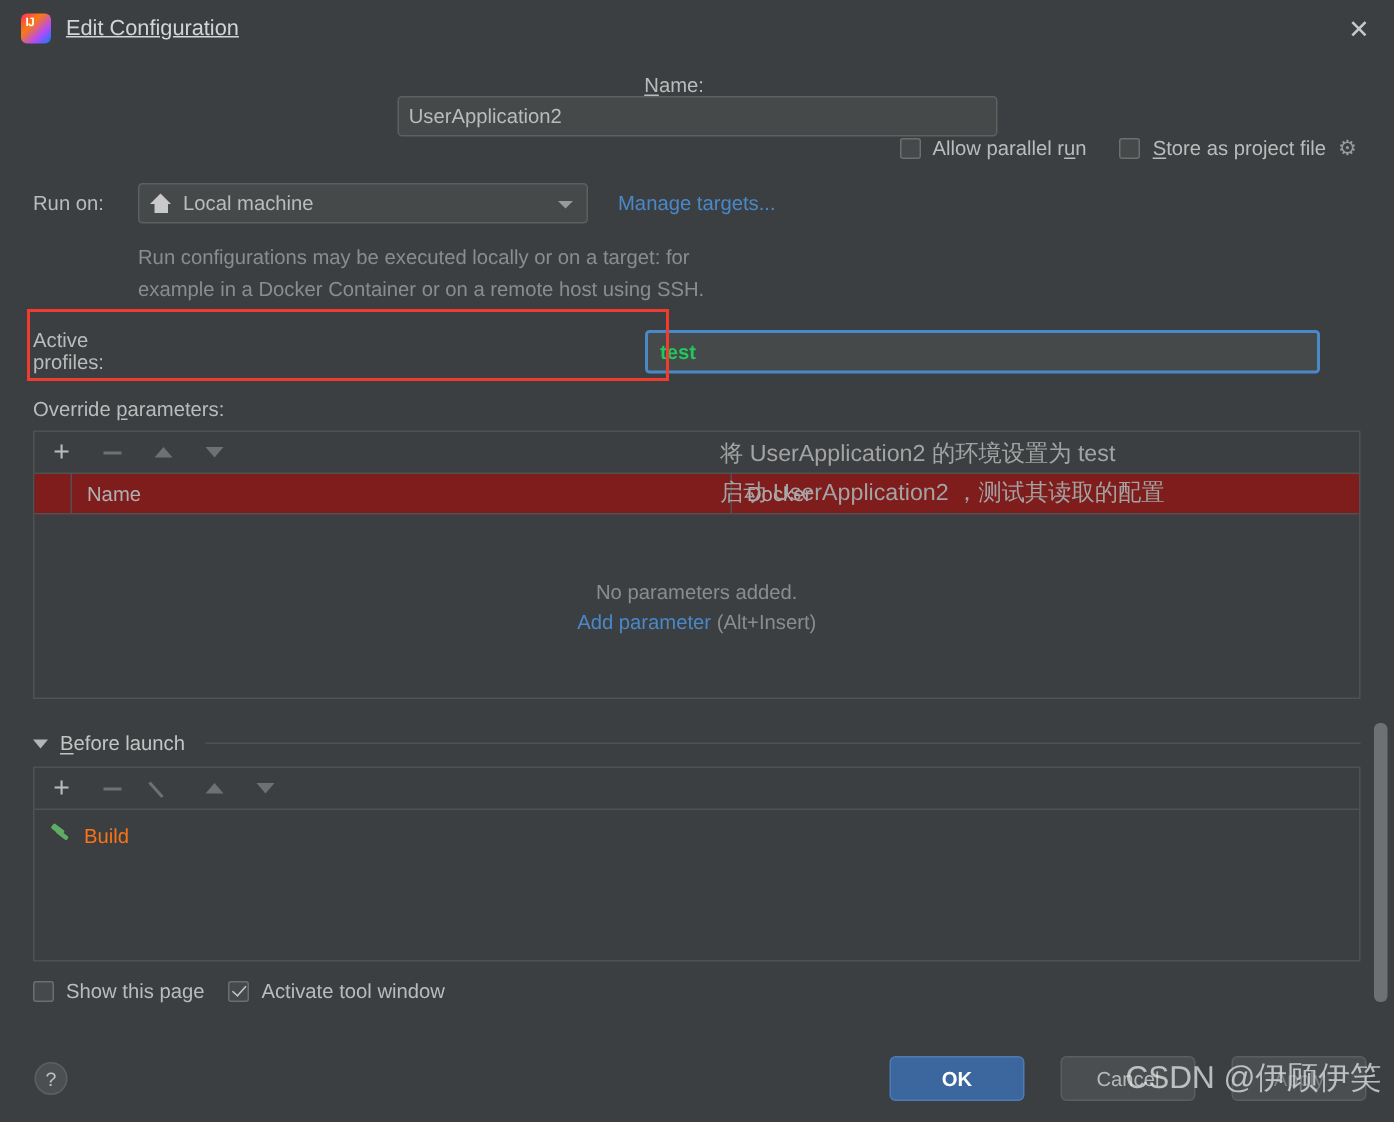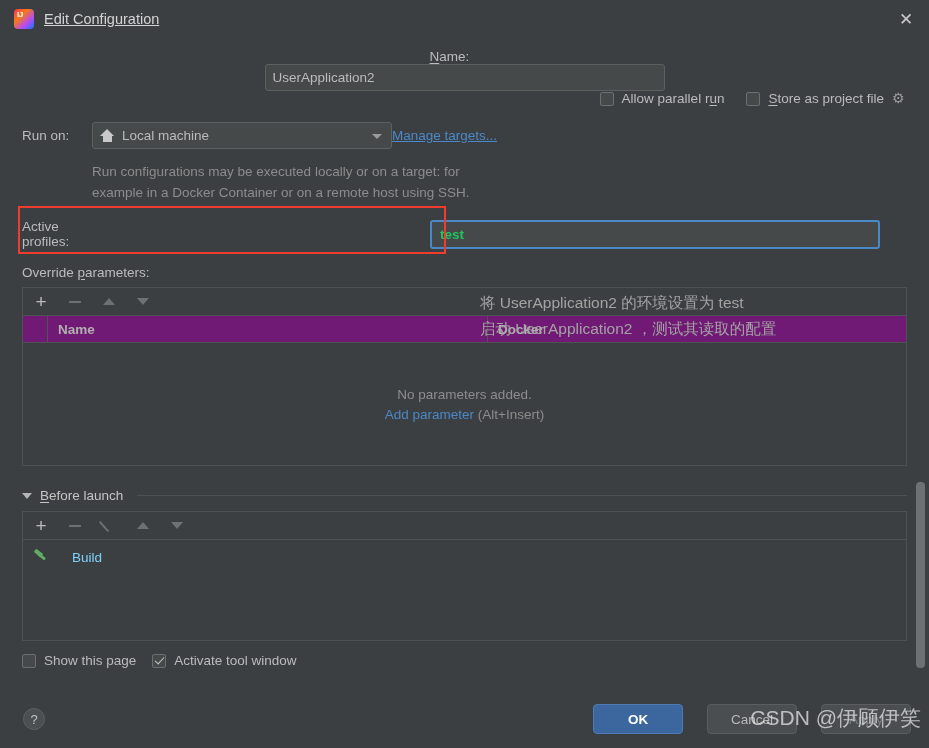--- a/index.html
+++ b/index.html
@@ -152,21 +152,21 @@
   }
   .combo-arrow {
     position: absolute;
     right: 9px; top: 50%;
     margin-top: -2px;
     border-left: 5px solid transparent;
     border-right: 5px solid transparent;
     border-top: 5px solid #9a9a9a;
   }
   .link { color: #4a88c7; cursor: default; }
-  .manage-link { margin-left: 0; text-decoration: underline; }
+  .manage-link { margin-left: 20px; }
 
   .hint {
     margin-top: 12px;
     margin-left: 70px;
     color: #8c8c8c;
     font-size: 13.5px;
     line-height: 21px;
     max-width: 560px;
   }
 
@@ -239,26 +239,25 @@
     margin: 4px auto 0 auto;
   }
   .tri-up { border-left: 6px solid transparent; border-right: 6px solid transparent; border-bottom: 7px solid #6e7173; }
   .tri-down { border-left: 6px solid transparent; border-right: 6px solid transparent; border-top: 7px solid #6e7173; }
   .minus-bar { width: 12px; height: 2px; background: #6e7173; margin: 7px auto 0 auto; }
   .plus-glyph { font-size: 19px; line-height: 16px; color: #b9bbbb; }
 
   .param-header {
     display: flex;
     height: 27px;
-    background: #701a75;
+    background: #7f1d1d;
     border-bottom: 1px solid #4f5253;
     align-items: center;
     color: #b0b0b0;
     font-size: 13.5px;
-    font-weight: bold;
   }
   .ph-gutter { width: 25px; border-right: 1px solid #4f5253; height: 100%; }
   .ph-name { width: 440px; padding-left: 10px; border-right: 1px solid #4f5253; height: 100%; display: flex; align-items: center; }
   .ph-value { flex: 1; padding-left: 10px; height: 100%; display: flex; align-items: center; }
 
   .param-body {
     height: 122px;
     display: flex;
     flex-direction: column;
     align-items: center;
@@ -306,22 +305,22 @@
     width: 2px; height: 13px;
     background: #6e7173;
     transform: rotate(-42deg);
     transform-origin: center;
   }
   .bl-list { height: 100px; padding-top: 5px; }
   .bl-item {
     display: flex; align-items: center;
     height: 24px;
     padding-left: 9px;
-    gap: 24px;
-    color: #7dd3fc;
+    gap: 8px;
+    color: #f97316;
   }
   .hammer-icon {
     width: 16px; height: 16px;
     position: relative;
     flex: 0 0 auto;
   }
   .hammer-icon::before {
     content: "";
     position: absolute;
     left: 2px; top: 2px;

